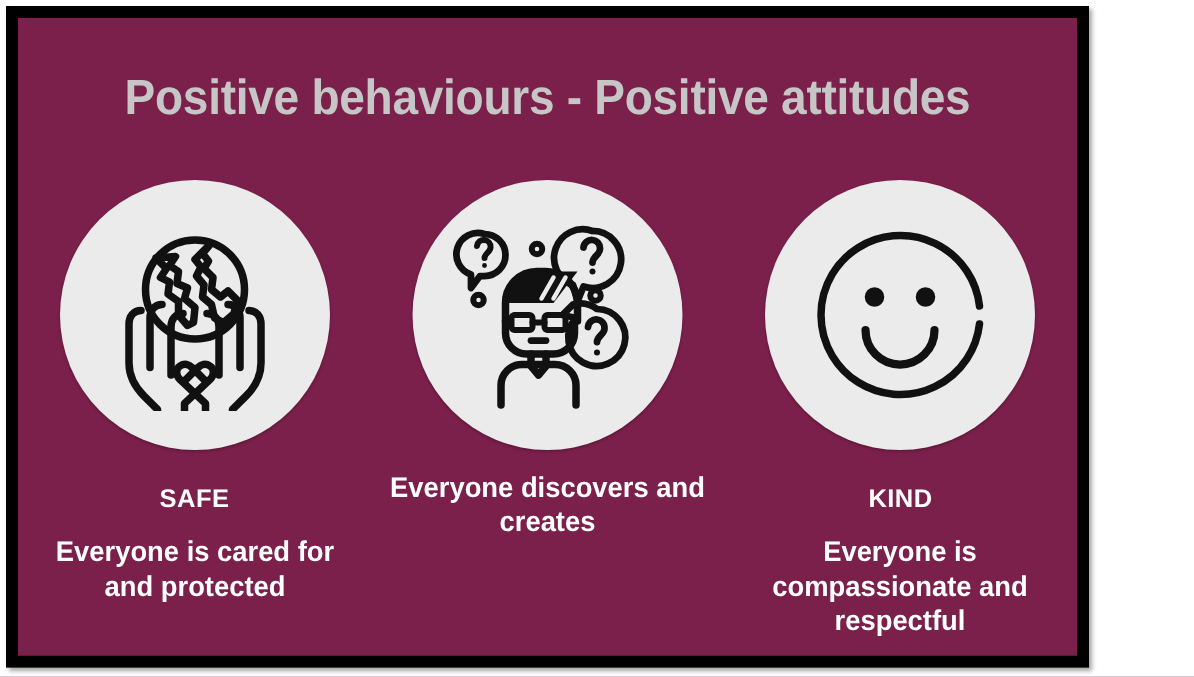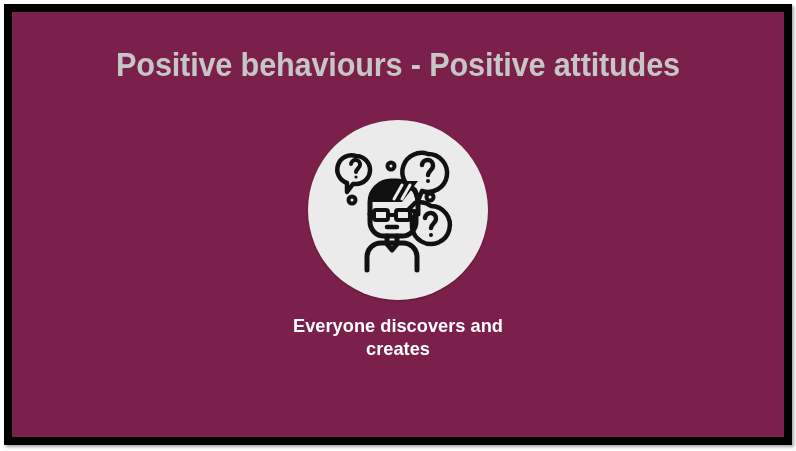--- a/index.html
+++ b/index.html
@@ -13,21 +13,21 @@
     height: 451px;
     overflow: hidden;
     font-family: "Liberation Sans", sans-serif;
   }
 
   
   #slide-frame {
     position: absolute;
     left: 4px;
     top: 4px;
-    width: 788px;
+    width: 722px;
     height: 441px;
     box-sizing: border-box;
     border: 8px solid #000000;
     background: #15803d;
     box-shadow: 2px 2px 3px rgba(0,0,0,0.35);
     overflow: hidden;
   }
   #slide-canvas {
     position: relative;
     width: 100%;
@@ -111,20 +111,43 @@
 </head>
 <body>
 
 <div id="slide-frame">
   <div id="slide-canvas">
 
     <div id="slide-title">Positive behaviours - Positive attitudes</div>
 
     <div id="values-row">
 
+      <div class="value-col">
+        <div class="icon-circle">
+          <span>
+            <svg width="128" height="128" viewBox="0 0 128 128" fill="none" stroke="#111111" stroke-width="5" stroke-linecap="round" stroke-linejoin="round">
+
+              <circle cx="64" cy="47" r="33"></circle>
+
+              <path d="M38 26 l7 7 l-4 6 l6 3 l-1 8 l7 5 l0 9 l6 7 l4 -2 l1 -10 l-7 -6 l2 -7 l-7 -3 l1 -8 l-6 -4 l4 -6 z"></path>
+              <path d="M74 17 l-5 6 l4 5 l-3 5 l6 6 l-1 8 l6 5 l5 -4 l6 6 l-2 9 l-7 6 l-6 -3 l-2 -9 l-6 -5 l1 -8 l-5 -6 l3 -6 l-4 -5 l6 -6 z"></path>
+
+              <path d="M28 61 c-5 0 -8 4 -8 9 l0 26 c0 9 4 16 10 22 l9 9 l0 12 l32 0 l0 -16 l-17 -16 c-3 -3 -3 -7 0 -9 c3 -2 6 -1 8 1 l9 9"></path>
+              <path d="M42 57 c-5 0 -8 4 -8 9 l0 33"></path>
+              <path d="M56 63 c-5 0 -8 4 -8 9 l0 32"></path>
+
+              <path d="M100 61 c5 0 8 4 8 9 l0 26 c0 9 -4 16 -10 22 l-9 9 l0 12 l-32 0 l0 -16 l17 -16 c3 -3 3 -7 0 -9 c-3 -2 -6 -1 -8 1 l-9 9"></path>
+              <path d="M86 57 c5 0 8 4 8 9 l0 33"></path>
+              <path d="M72 63 c5 0 8 4 8 9 l0 32"></path>
+            </svg>
+          </span>
+        </div>
+        <div class="value-heading">SAFE</div>
+        <div class="value-desc">Everyone is cared for and protected</div>
+      </div>
 
       <div class="value-col">
         <div class="icon-circle">
           <span>
             <svg width="132" height="132" viewBox="0 0 132 132" fill="none" stroke="#111111" stroke-width="5" stroke-linecap="round" stroke-linejoin="round">
 
               <path d="M24 12 a14 14 0 1 1 0 28 l-3 0 l-6 8 l0 -9 a14 14 0 0 1 9 -27 z" stroke-width="4.5"></path>
               <path d="M19 20 a4.5 4.5 0 0 1 9 1 c0 3 -4 4 -4 7" stroke-width="4"></path>
               <circle cx="24" cy="33" r="1.6" fill="#111111" stroke="none"></circle>
 
@@ -154,16 +177,33 @@
 
               <path d="M55 92 l0 8 l5 6 l5 -6 l0 -8"></path>
 
               <path d="M35 126 l0 -13 a14 14 0 0 1 14 -14 l22 0 a14 14 0 0 1 14 14 l0 13"></path>
             </svg>
           </span>
         </div>
         <div class="value-desc">Everyone discovers and creates</div>
       </div>
 
+      <div class="value-col">
+        <div class="icon-circle">
+          <span>
+            <svg width="126" height="126" viewBox="0 0 126 126" fill="none" stroke="#111111" stroke-width="5" stroke-linecap="round" stroke-linejoin="round">
+
+              <path d="M116 57 a53 53 0 1 0 0 12"></path>
+
+              <circle cx="46" cy="51" r="6.5" fill="#111111" stroke="none"></circle>
+              <circle cx="80" cy="51" r="6.5" fill="#111111" stroke="none"></circle>
+
+              <path d="M40 73 a23 23 0 0 0 46 0" stroke-width="5.5"></path>
+            </svg>
+          </span>
+        </div>
+        <div class="value-heading">KIND</div>
+        <div class="value-desc">Everyone is compassionate and respectful</div>
+      </div>
 
     </div>
   </div>
 </div>
 
 </body></html>

